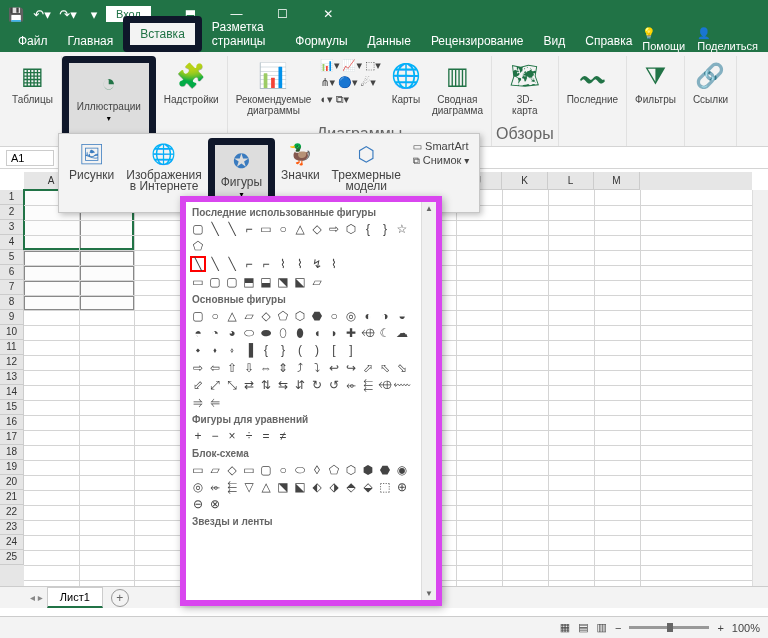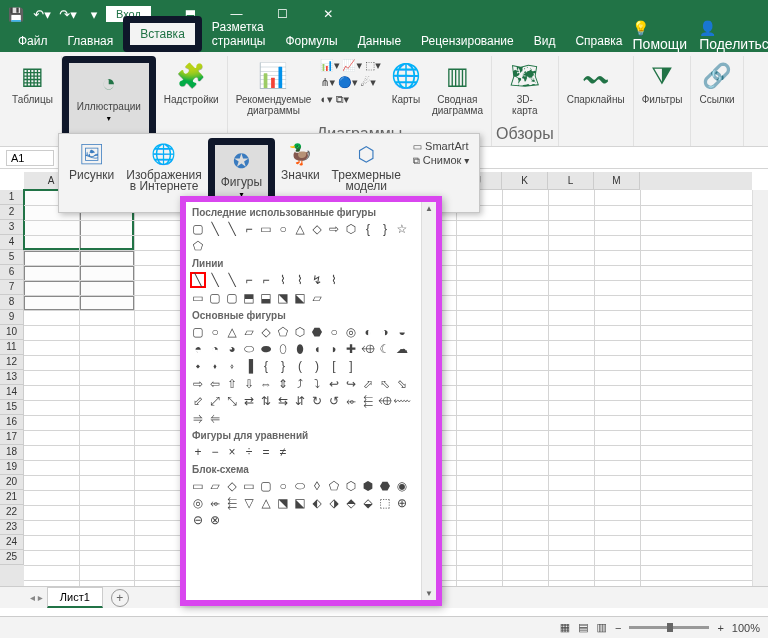--- a/index.html
+++ b/index.html
@@ -8,21 +8,21 @@
 .qat{display:flex;gap:2px;align-items:center}
 .qat-btn{width:24px;height:22px;display:flex;align-items:center;justify-content:center;color:#fff;font-size:13px}
 .title-center{flex:1;text-align:center;font-size:12px}
 .title-right{display:flex;gap:1px;align-items:center}
 .signin-btn{background:#fff;color:#217346;padding:2px 10px;font-size:11px;margin-right:16px}
 .win-btn{width:45px;height:28px;display:flex;align-items:center;justify-content:center;color:#fff;font-size:12px}
 .ribbon-tabs{height:24px;background:#217346;display:flex;align-items:flex-end;padding-left:8px;color:#fff}
 .rtab{padding:4px 10px;font-size:12px;cursor:pointer}
 .rtab.active{background:#f3f3f3;color:#217346}
 .ribbon-right{margin-left:auto;display:flex;align-items:center;gap:12px;padding-right:10px;color:#fff}
-.ribbon-right span{font-size:14px}
+.ribbon-right span{font-size:11px}
 .ribbon{background:#f3f3f3;border-bottom:1px solid #d4d4d4;padding:4px 4px 0;height:95px;display:flex}
 .rgroup{display:flex;flex-direction:column;align-items:center;border-right:1px solid #e1e1e1;padding:2px 4px;min-width:40px}
 .rgroup-content{flex:1;display:flex;align-items:flex-start;gap:2px}
 .rbtn{display:flex;flex-direction:column;align-items:center;padding:2px 4px;text-align:center;gap:2px}
 .rbtn .ico{width:32px;height:32px;display:flex;align-items:center;justify-content:center;font-size:24px;color:#217346}
 .rbtn .lbl{font-size:10px;line-height:11px;color:#444}
 .rgroup-label{font-size:16px;color:#666;padding:1px 0}
 .hl-red{border:7px solid #0f172a;border-radius:4px}
 .mini-btns{display:flex;flex-direction:column;gap:2px;font-size:11px;color:#444}
 .mini-btns div{display:flex;align-items:center;gap:2px;padding:1px 3px}
@@ -155,21 +155,21 @@
           <span class="lbl" style="white-space:pre-line">3D-
 карта</span>
         </div>
       </div>
       <div class="rgroup-label">Обзоры</div>
     </div>
   <div class="rgroup">
       <div class="rgroup-content">
         <div class="rbtn">
           <span class="ico">〰</span>
-          <span class="lbl">Спарклайны</span>
+          <span class="lbl">Последние</span>
         </div>
       </div>
     </div>
   <div class="rgroup">
       <div class="rgroup-content">
         <div class="rbtn">
           <span class="ico">⧩</span>
           <span class="lbl">Фильтры</span>
         </div>
       </div>
@@ -330,21 +330,20 @@
         <div class="sitem">○</div>
         <div class="sitem">△</div>
         <div class="sitem">◇</div>
         <div class="sitem">⇨</div>
         <div class="sitem">⬡</div>
         <div class="sitem">{</div>
         <div class="sitem">}</div>
         <div class="sitem">☆</div>
         <div class="sitem">⬠</div>
       </div>
-    <div class="scat">Линии</div>
     <div class="srow" id="sr-lines">
         <div class="sitem hl">╲</div>
         <div class="sitem">╲</div>
         <div class="sitem">╲</div>
         <div class="sitem">⌐</div>
         <div class="sitem">⌐</div>
         <div class="sitem">⌇</div>
         <div class="sitem">⌇</div>
         <div class="sitem">↯</div>
         <div class="sitem">⌇</div>
@@ -461,20 +460,21 @@
         <div class="sitem">⬕</div>
         <div class="sitem">⬖</div>
         <div class="sitem">⬗</div>
         <div class="sitem">⬘</div>
         <div class="sitem">⬙</div>
         <div class="sitem">⬚</div>
         <div class="sitem">⊕</div>
         <div class="sitem">⊖</div>
         <div class="sitem">⊗</div>
       </div>
+    <div class="scat">Звезды и ленты</div>
   </div>
 </div>
 
 <div class="sheet-tabs">
   <span style="color:#888;font-size:10px">◂ ▸</span>
   <div class="sheet-tab">Лист1</div>
   <div class="sheet-add">+</div>
 </div>
 
 <div class="statusbar">

